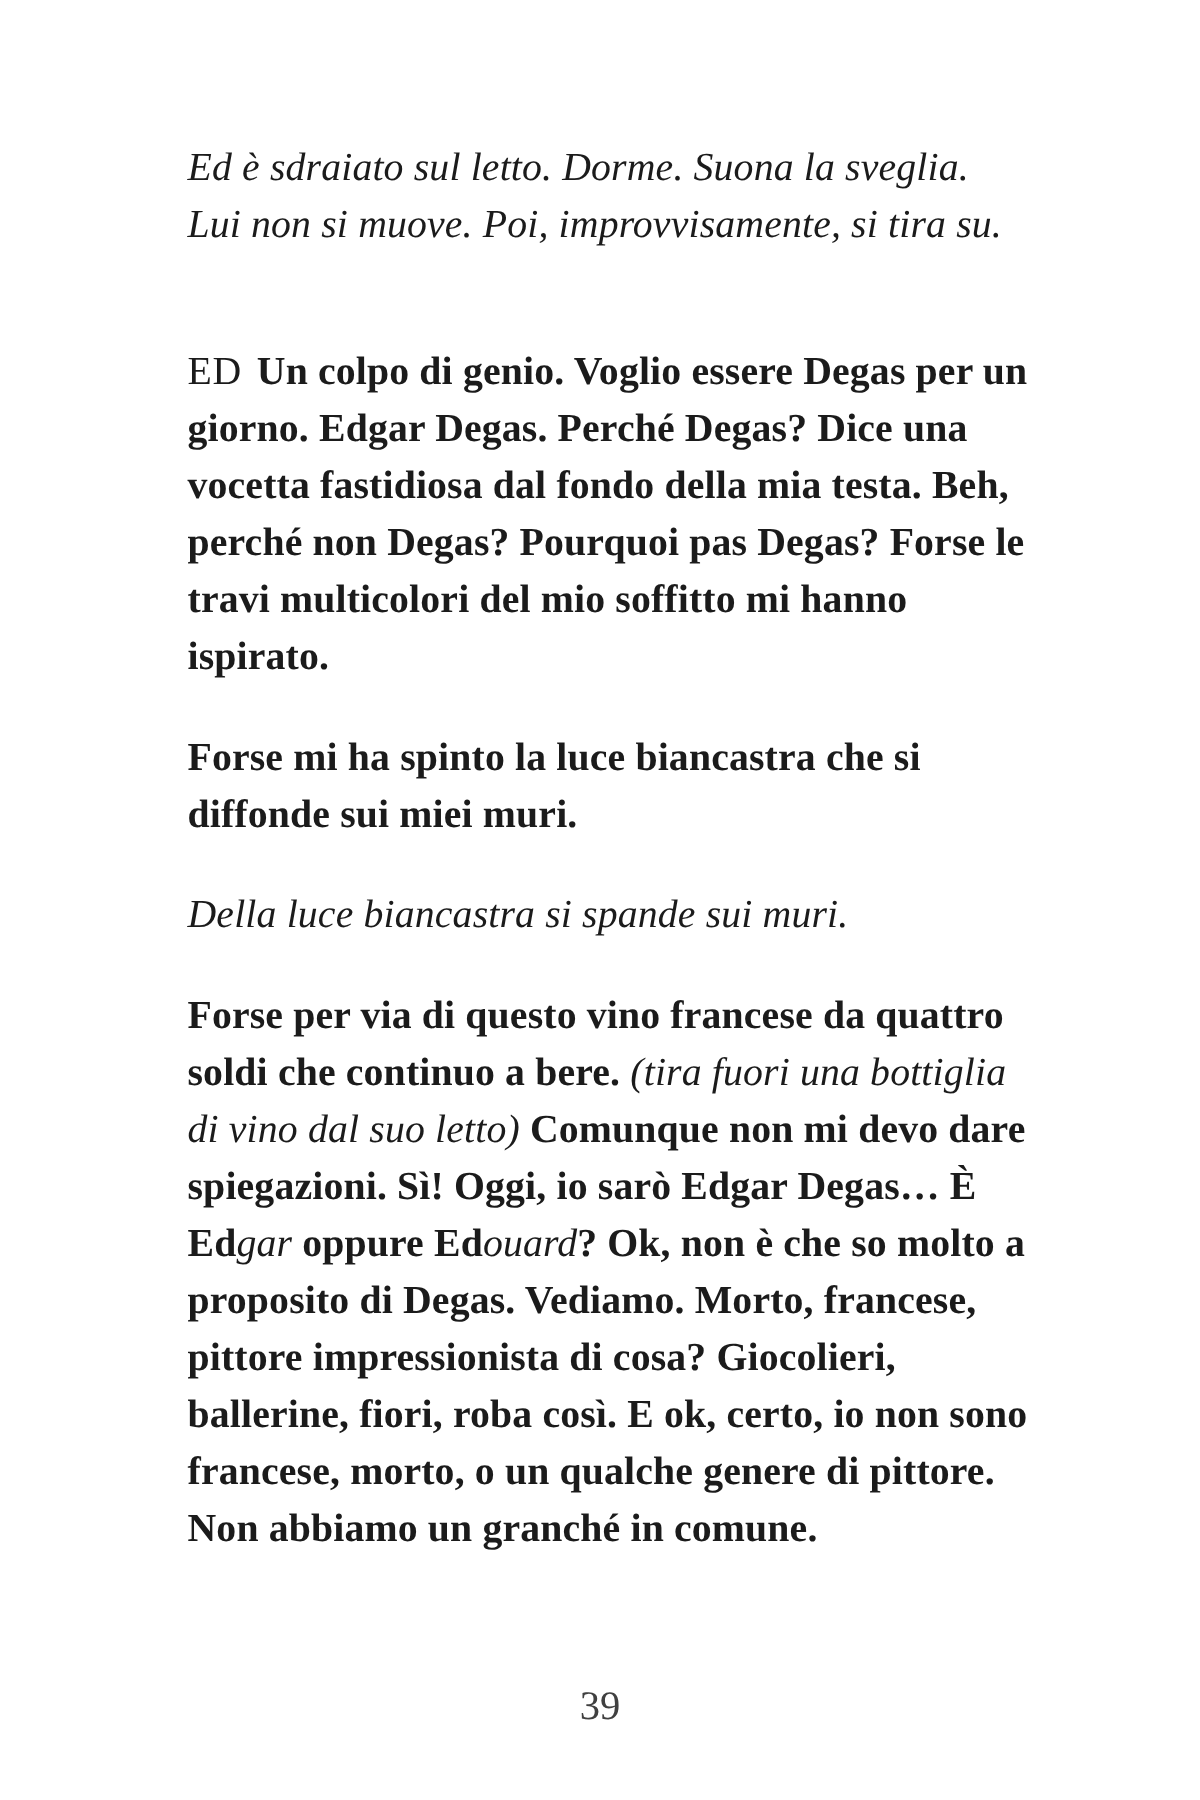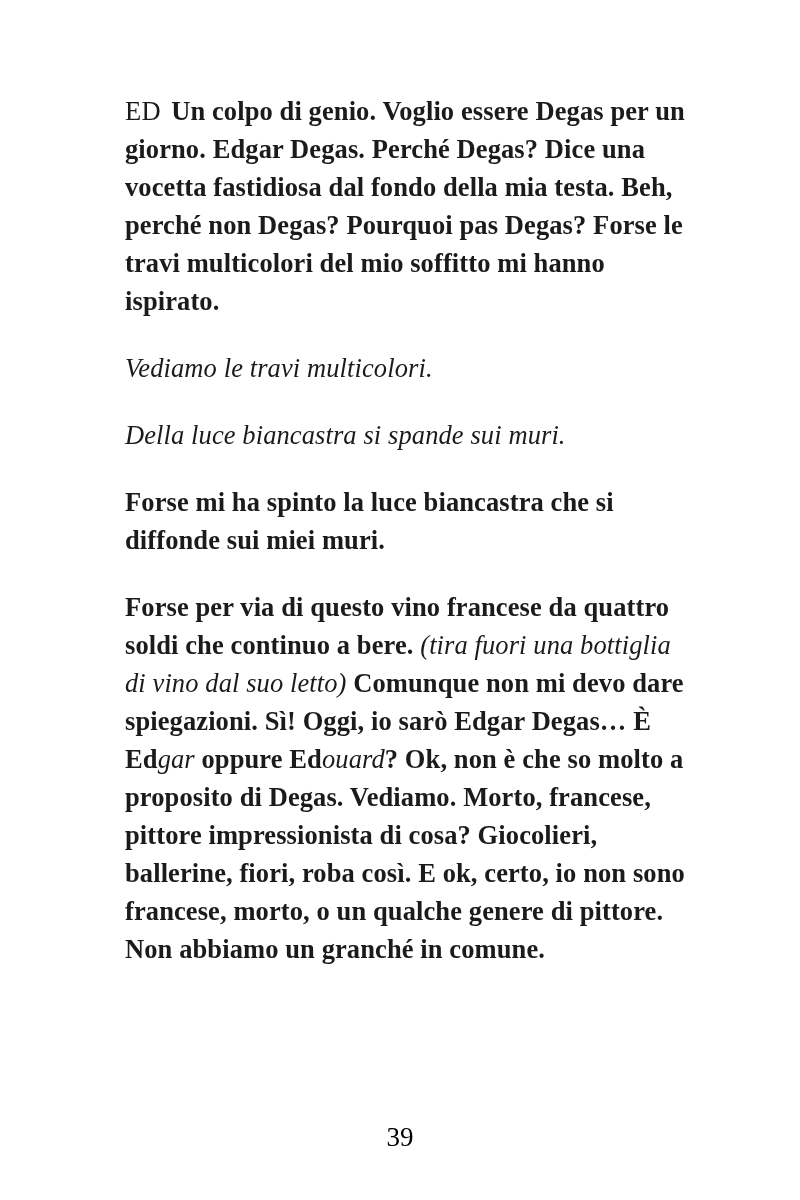--- a/index.html
+++ b/index.html
@@ -47,28 +47,28 @@
     letter-spacing: 0.4px;
   }
   .page-number {
     position: absolute;
     left: 0;
     top: 1118px;
     width: 800px;
     text-align: center;
     font-size: 27px;
     line-height: 38px;
-    color: #000000;
+    color: #404040;
   }
 </style>
 </head>
 <body>
 
 <div class="book-page">
   <div class="page-body">
+      <p class="opening"><span class="seg-italic">Ed è sdraiato sul letto. Dorme. Suona la sveglia. Lui non si muove. Poi, improvvisamente, si tira su.</span></p>
       <p><span class="seg-bold">ED</span><span class="seg-regular">Un colpo di genio. Voglio essere Degas per un giorno. Edgar Degas. Perché Degas? Dice una vocetta fastidiosa dal fondo della mia testa. Beh, perché non Degas? Pourquoi pas Degas? Forse le travi multicolori del mio soffitto mi hanno ispirato.</span></p>
-      <p><span class="seg-italic">Vediamo le travi multicolori.</span></p>
+      <p><span class="seg-regular">Forse mi ha spinto la luce biancastra che si diffonde sui miei muri.</span></p>
       <p><span class="seg-italic">Della luce biancastra si spande sui muri.</span></p>
-      <p><span class="seg-regular">Forse mi ha spinto la luce biancastra che si diffonde sui miei muri.</span></p>
       <p><span class="seg-regular">Forse per via di questo vino francese da quattro soldi che continuo a bere. </span><span class="seg-italic">(tira fuori una bottiglia di vino dal suo letto)</span><span class="seg-regular"> Comunque non mi devo dare spiegazioni. Sì! Oggi, io sarò Edgar Degas… È Ed</span><span class="seg-italic">gar</span><span class="seg-regular"> oppure Ed</span><span class="seg-italic">ouard</span><span class="seg-regular">? Ok, non è che so molto a proposito di Degas. Vediamo. Morto, francese, pittore impressionista di cosa? Giocolieri, ballerine, fiori, roba così. E ok, certo, io non sono francese, morto, o un qualche genere di pittore. Non abbiamo un granché in comune.</span></p>
     </div>
   <div class="page-number">39</div>
 </div>
 
 </body></html>

